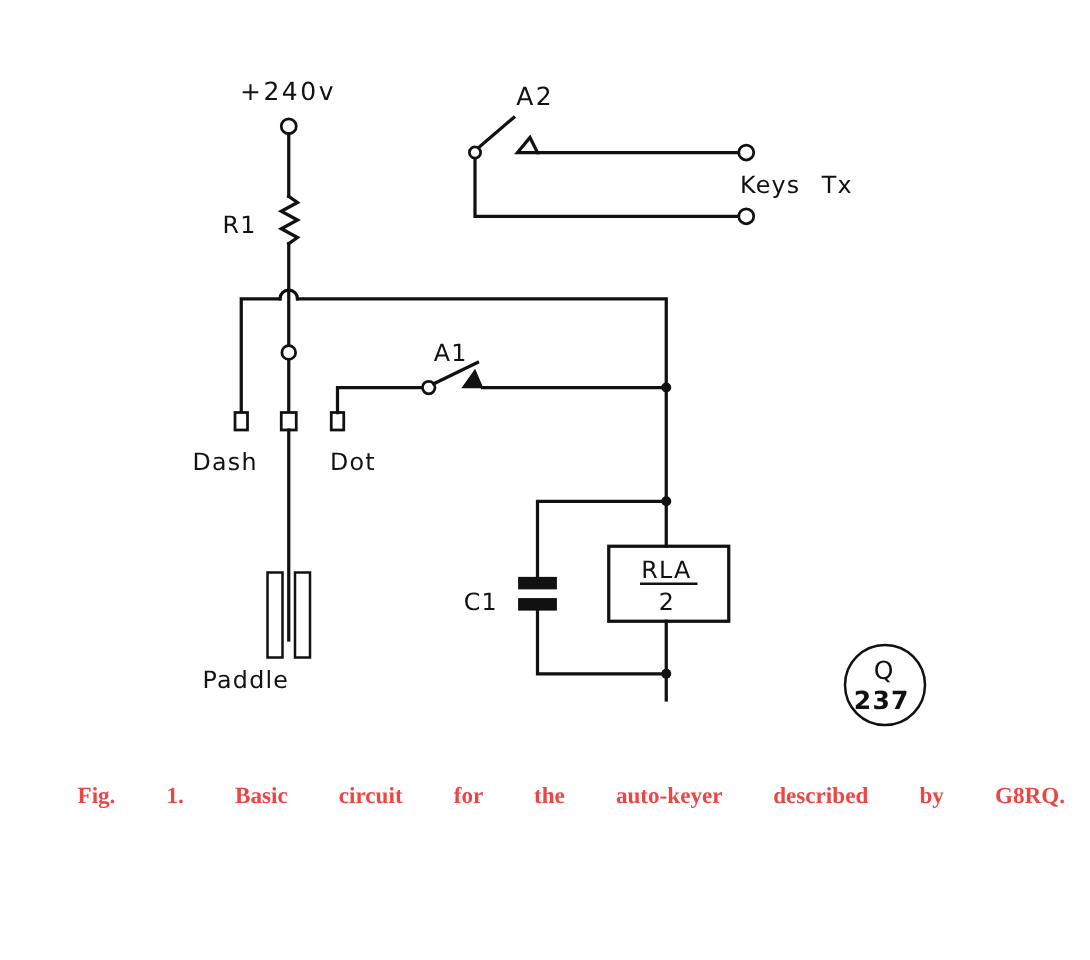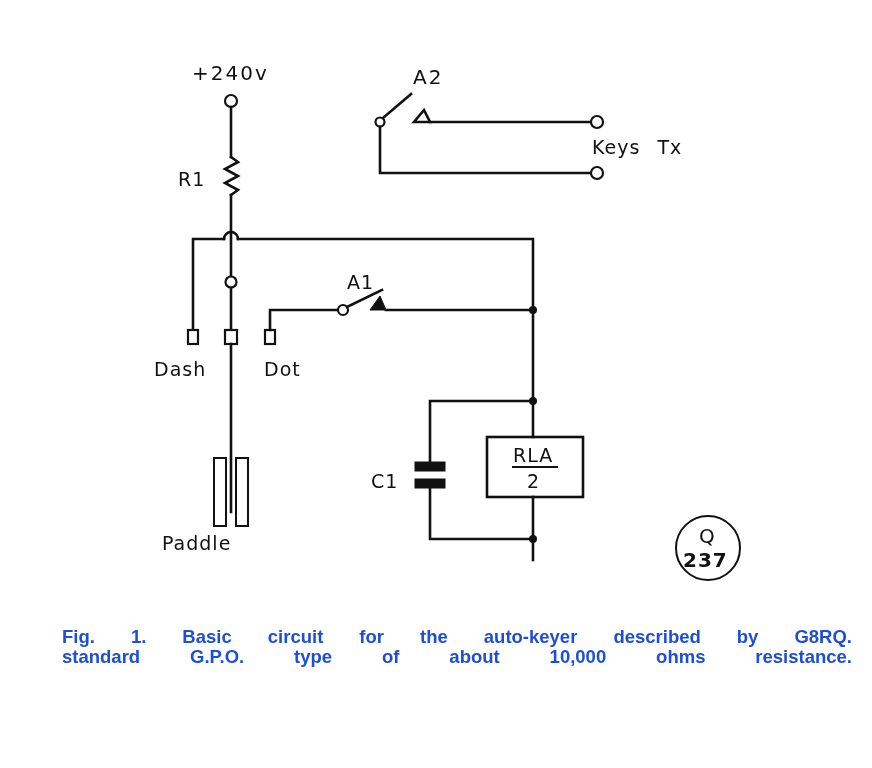--- a/index.html
+++ b/index.html
@@ -7,22 +7,22 @@
     #schematic { position: absolute; left: 0; top: 0; }
     .wire { stroke: #111111; stroke-width: 2.6; fill: none; stroke-linecap: square; }
     .thin { stroke: #111111; stroke-width: 2; fill: none; }
     .terminal { stroke: #111111; stroke-width: 2.2; fill: #ffffff; }
     .node { fill: #111111; }
     .solid { fill: #111111; stroke: #111111; }
     .lbl { font-family: "DejaVu Sans", sans-serif; font-size: 19px; fill: #111111; letter-spacing: 1px; }
     .lbl-big { font-family: "DejaVu Sans", sans-serif; font-size: 20px; fill: #111111; letter-spacing: 2px; }
     .caption {
       position: absolute; left: 62px; top: 627px; width: 790px;
-      font-family: Liberation Sans, sans-serif; font-weight: bold; font-size: 18.5px;
-      line-height: 20px; color: #1d4ed8; text-align: justify; text-align-last: justify;
+      font-family: Liberation Serif, serif; font-weight: bold; font-size: 18.5px;
+      line-height: 20px; color: #ef4444; text-align: justify; text-align-last: justify;
     }
     .caption div { text-align: justify; text-align-last: justify; white-space: nowrap; display: flex; justify-content: space-between; }
     .caption span { display: block; width: 100%; text-align: justify; text-align-last: justify; white-space: normal; }
   </style>
 </head>
 <body>
 
 <svg id="schematic" width="872" height="768" viewBox="0 0 872 768" xmlns="http://www.w3.org/2000/svg">
 
   <text class="lbl-big" x="192" y="80">+240v</text>
@@ -92,16 +92,13 @@
 
   <circle class="thin" cx="708" cy="548" r="32"></circle>
   <text class="lbl-big" x="699" y="543">Q</text>
   <text class="lbl-big" x="683" y="567" style="font-weight:bold;letter-spacing:1px">237</text>
 </svg>
 
 <div class="caption">
   <div>
       <span>Fig. 1.  Basic circuit for the auto-keyer described by G8RQ.</span>
     </div>
-  <div>
-      <span>standard  G.P.O.  type  of  about  10,000  ohms  resistance.</span>
-    </div>
 </div>
 
 </body></html>

